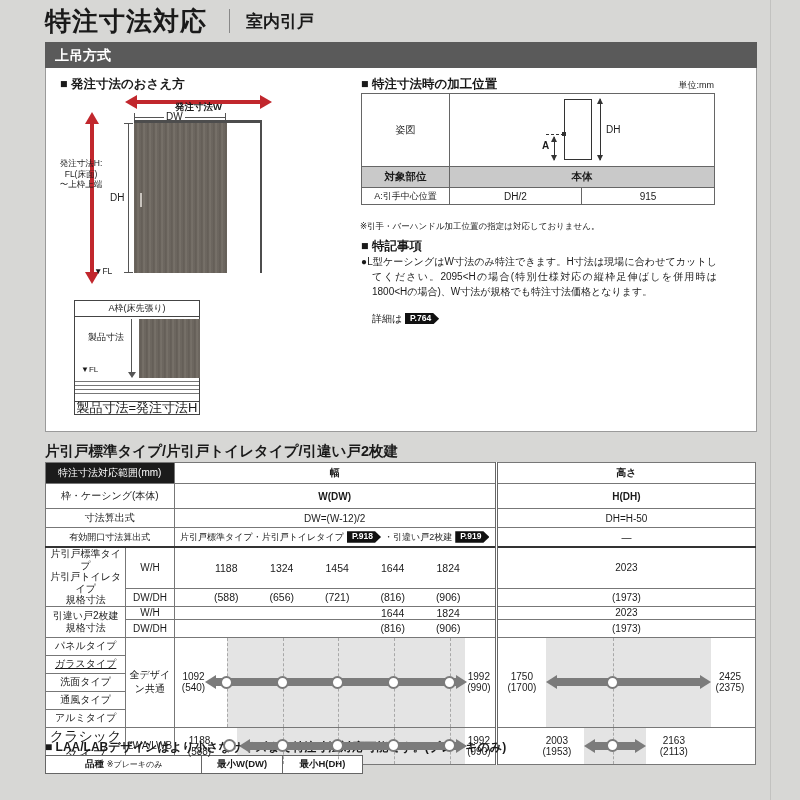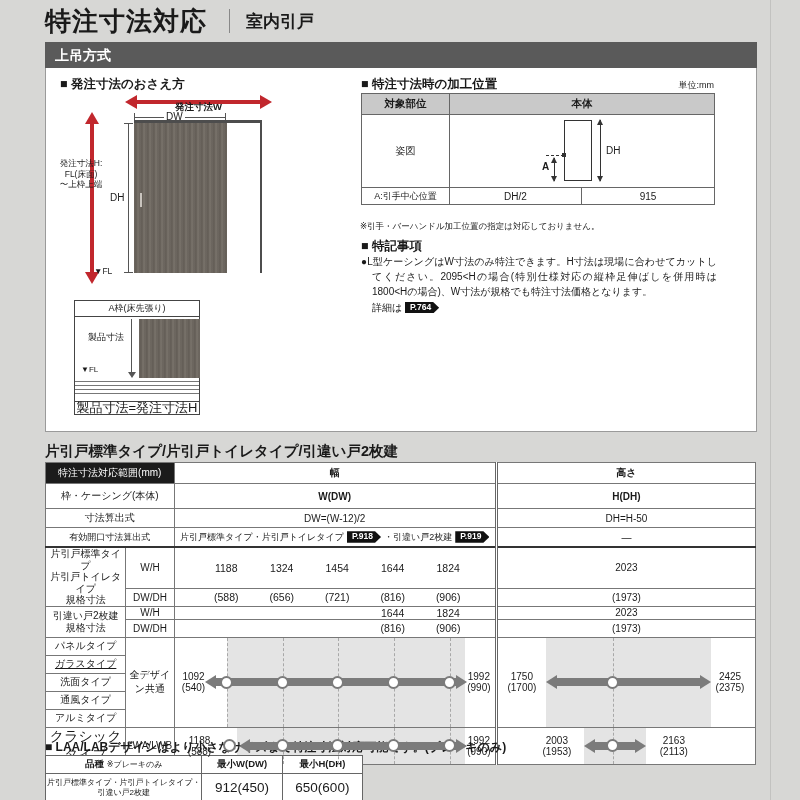--- a/index.html
+++ b/index.html
@@ -41,21 +41,21 @@
   
   table{border-collapse:collapse;table-layout:fixed;}
   .ptab{width:353px;border:1.5px solid #333;background:#fff;}
   .ptab td{border:1px solid #666;font-size:10px;text-align:center;padding:0;}
   .ptab .ghead{background:#c9c9c9;font-weight:bold;font-size:10.5px;height:20px;}
   .unit{font-size:9px;color:#222;}
   .pnote{font-size:8.5px;}
   .bullets{font-size:10px;line-height:1.5;width:356px;}
   .bullet{padding-left:11px;text-indent:-11px;text-align:justify;}
   .bullet::before{content:"●";}
-  .detail{padding-left:11px;margin-top:1px;}
+  .detail{padding-left:11px;margin-top:12px;}
   .badge{display:inline-block;background:#111;color:#fff;font-weight:bold;font-size:8.5px;line-height:1.35;padding:0 8px 0 5px;clip-path:polygon(0 0,calc(100% - 6px) 0,100% 50%,calc(100% - 6px) 100%,0 100%);vertical-align:1px;}
   
   .maintitle{left:45px;top:442px;font-size:14.5px;font-weight:bold;}
   .mtab{left:45px;top:462px;width:711px;border:1.5px solid #222;background:#fff;}
   .mtab td{border:1px solid #777;font-size:10px;text-align:center;padding:0;overflow:hidden;}
   .blackcell{background:#1b1b1b;color:#fff;font-size:10px;}
   .hb{font-weight:bold;font-size:12px;}
   .big{font-weight:bold;font-size:15px;}
   .lab{font-size:9.5px;}
   .lab3{font-size:8.5px;line-height:1.15;}
@@ -147,43 +147,43 @@
   <div class="abs unit" style="left:560px;top:11px;width:108px;text-align:right;">単位:mm</div>
 
   <table class="ptab abs" style="left:315px;top:25px;">
     <colgroup>
         <col style="width:88px">
         <col style="width:132px">
         <col style="width:133px">
       </colgroup>
     <tbody>
         <tr>
-      <td class="ghead">対象部位</td>
-      <td class="ghead" colspan="2">本体</td>
-    </tr>
-    <tr>
       <td style="height:72px;">姿図</td>
       <td colspan="2" class="chartcell">
         <div class="chart">
           <div class="abs" style="left:114px;top:5px;width:28px;height:61px;border:1.5px solid #333;background:#fff;box-sizing:border-box;"></div>
 
           <div class="abs dimv" style="left:150px;top:5px;height:61px;background:#333;"></div>
           <div class="abs" style="left:147px;top:4px;border-left:3.5px solid transparent;border-right:3.5px solid transparent;border-bottom:6px solid #333;width:0;height:0;"></div>
           <div class="abs" style="left:147px;top:61px;border-left:3.5px solid transparent;border-right:3.5px solid transparent;border-top:6px solid #333;width:0;height:0;"></div>
           <div class="abs lbl-m" style="left:156px;top:30px;">DH</div>
 
           <div class="abs" style="left:96px;top:40px;width:18px;border-top:1px dashed #333;"></div>
           <div class="abs" style="left:112px;top:38px;width:4px;height:4px;background:#333;"></div>
 
           <div class="abs dimv" style="left:104px;top:43px;height:23px;background:#333;"></div>
           <div class="abs" style="left:101px;top:42px;border-left:3.5px solid transparent;border-right:3.5px solid transparent;border-bottom:6px solid #333;width:0;height:0;"></div>
           <div class="abs" style="left:101px;top:61px;border-left:3.5px solid transparent;border-right:3.5px solid transparent;border-top:6px solid #333;width:0;height:0;"></div>
           <div class="abs" style="left:92px;top:46px;font-size:10px;font-weight:bold;">A</div>
         </div>
       </td>
+    </tr>
+    <tr>
+      <td class="ghead">対象部位</td>
+      <td class="ghead" colspan="2">本体</td>
     </tr>
     <tr>
       <td style="height:16px;font-size:9px;">A:引手中心位置</td>
       <td>DH/2</td>
       <td>915</td>
     </tr>
   </tbody>
     </table>
   <div class="abs pnote" style="left:314px;top:153px;">※引手・バーハンドル加工位置の指定は対応しておりません。</div>
 
@@ -408,22 +408,14 @@
     </colgroup>
   <tbody>
       <tr>
     <td class="h">
       <span>品種</span>
       <span style="font-weight:normal;font-size:8px;">※ブレーキのみ</span>
     </td>
     <td class="h">最小W(DW)</td>
     <td class="h">最小H(DH)</td>
   </tr>
-  <tr>
-    <td class="rl">
-      <div>片引戸標準タイプ・片引戸トイレタイプ・</div>
-      <div>引違い戸2枚建</div>
-    </td>
-    <td class="v">912(450)</td>
-    <td class="v">650(600)</td>
-  </tr>
 </tbody>
   </table>
 
 </body></html>

